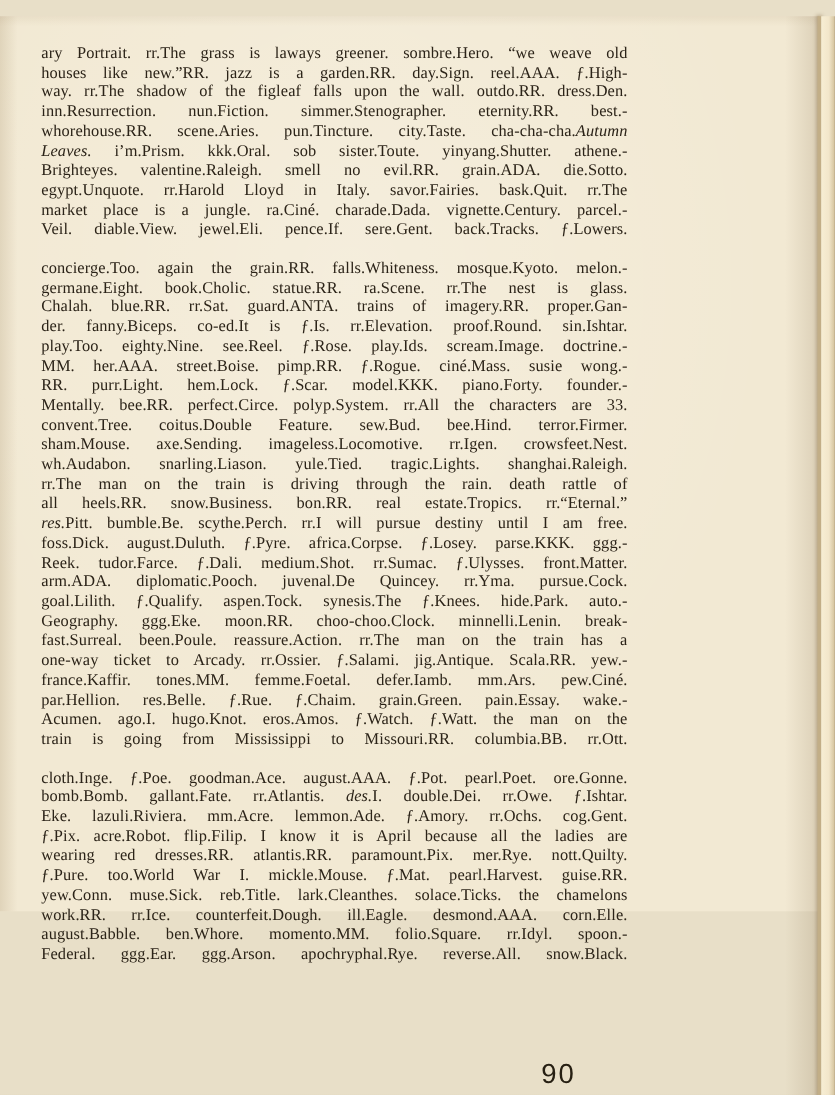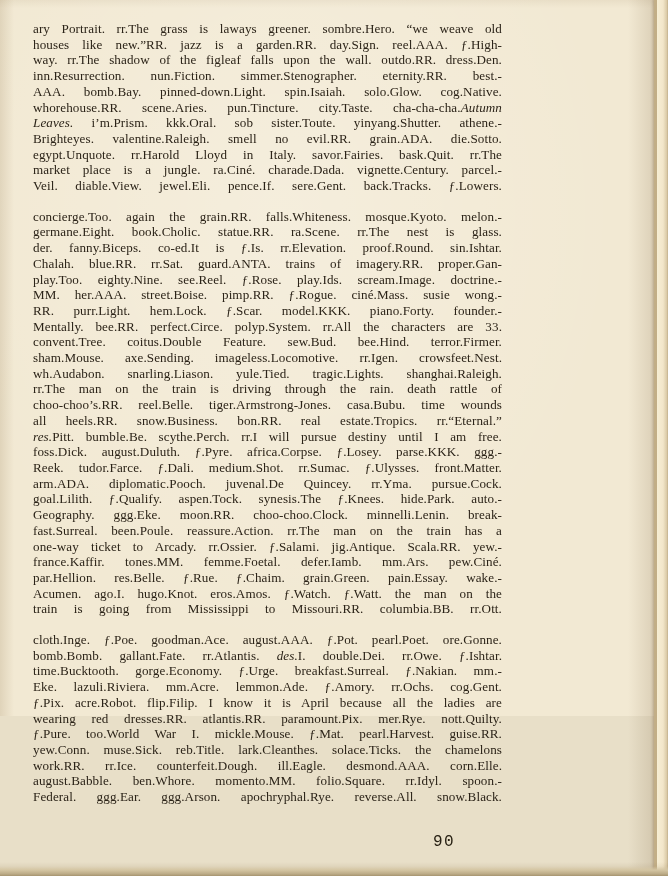--- a/index.html
+++ b/index.html
@@ -14,20 +14,21 @@
     position: relative;
     width: 668px;
     height: 716px;
     background:
       radial-gradient(ellipse at 42% 30%, rgba(255,255,255,0.22), rgba(255,255,255,0) 62%),
       linear-gradient(to right, rgba(150,125,85,0.20) 0px, rgba(150,125,85,0.0) 14px),
       linear-gradient(to bottom, rgba(150,125,85,0.10) 0px, rgba(150,125,85,0.0) 8px),
       #f2e9d3;
     font-family: "Liberation Serif", "DejaVu Serif", serif;
     color: #2b2318;
+    margin-top: 13px;
   }
   
   .edge-shadow {
     position: absolute;
     top: 0; left: 628px;
     width: 27px; height: 876px;
     background: linear-gradient(to right, rgba(120,95,60,0) 0%, rgba(120,95,60,0.16) 85%, rgba(120,95,60,0.22) 100%);
   }
   .crease-line {
     position: absolute;
@@ -67,76 +68,73 @@
     text-align: justify;
     text-align-last: justify;
     white-space: normal;
     letter-spacing: 0.1px;
   }
   .line i { }
   .page-number {
     position: absolute;
     left: 433px;
     top: 833px;
-    font-size: 16px;
+    font-size: 22px;
     letter-spacing: 1.5px;
     color: #272013;
-    font-family: Liberation Mono, monospace;
+    font-family: Liberation Sans, sans-serif;
   }
 </style>
 </head>
 <body>
 
 <div class="page">
   <div class="text-block">
       <div class="paragraph">
         <div class="line"><span>ary Portrait. rr.The grass is laways greener. sombre.Hero. “we weave old</span></div>
         <div class="line"><span>houses like new.”RR. jazz is a garden.RR. day.Sign. reel.AAA. ƒ.High-</span></div>
         <div class="line"><span>way. rr.The shadow of the figleaf falls upon the wall. outdo.RR. dress.Den.</span></div>
         <div class="line"><span>inn.Resurrection. nun.Fiction. simmer.Stenographer. eternity.RR. best.-</span></div>
-        <div class="line"><span>AAA. bomb.Bay. pinned-down.Light. spin.Isaiah. solo.Glow. cog.Native.</span></div>
         <div class="line"><span>whorehouse.RR. scene.Aries. pun.Tincture. city.Taste. cha-cha-cha.</span><i>Autumn</i></div>
         <div class="line"><i>Leaves.</i><span> i’m.Prism. kkk.Oral. sob sister.Toute. yinyang.Shutter. athene.-</span></div>
         <div class="line"><span>Brighteyes. valentine.Raleigh. smell no evil.RR. grain.ADA. die.Sotto.</span></div>
         <div class="line"><span>egypt.Unquote. rr.Harold Lloyd in Italy. savor.Fairies. bask.Quit. rr.The</span></div>
         <div class="line"><span>market place is a jungle. ra.Ciné. charade.Dada. vignette.Century. parcel.-</span></div>
         <div class="line"><span>Veil. diable.View. jewel.Eli. pence.If. sere.Gent. back.Tracks. ƒ.Lowers.</span></div>
       </div>
       <div class="paragraph">
         <div class="line"><span>concierge.Too. again the grain.RR. falls.Whiteness. mosque.Kyoto. melon.-</span></div>
         <div class="line"><span>germane.Eight. book.Cholic. statue.RR. ra.Scene. rr.The nest is glass.</span></div>
+        <div class="line"><span>Chalah. blue.RR. rr.Sat. guard.ANTA. trains of imagery.RR. proper.Gan-</span></div>
         <div class="line"><span>der. fanny.Biceps. co-ed.It is ƒ.Is. rr.Elevation. proof.Round. sin.Ishtar.</span></div>
-        <div class="line"><span>Chalah. blue.RR. rr.Sat. guard.ANTA. trains of imagery.RR. proper.Gan-</span></div>
         <div class="line"><span>play.Too. eighty.Nine. see.Reel. ƒ.Rose. play.Ids. scream.Image. doctrine.-</span></div>
         <div class="line"><span>MM. her.AAA. street.Boise. pimp.RR. ƒ.Rogue. ciné.Mass. susie wong.-</span></div>
         <div class="line"><span>RR. purr.Light. hem.Lock. ƒ.Scar. model.KKK. piano.Forty. founder.-</span></div>
         <div class="line"><span>Mentally. bee.RR. perfect.Circe. polyp.System. rr.All the characters are 33.</span></div>
         <div class="line"><span>convent.Tree. coitus.Double Feature. sew.Bud. bee.Hind. terror.Firmer.</span></div>
         <div class="line"><span>sham.Mouse. axe.Sending. imageless.Locomotive. rr.Igen. crowsfeet.Nest.</span></div>
         <div class="line"><span>wh.Audabon. snarling.Liason. yule.Tied. tragic.Lights. shanghai.Raleigh.</span></div>
         <div class="line"><span>rr.The man on the train is driving through the rain. death rattle of</span></div>
-        <div class="line"><span>choo-choo’s.RR. reel.Belle. tiger.Armstrong-Jones. casa.Bubu. time wounds</span></div>
         <div class="line"><span>all heels.RR. snow.Business. bon.RR. real estate.Tropics. rr.“Eternal.”</span></div>
         <div class="line"><i>res.</i><span>Pitt. bumble.Be. scythe.Perch. rr.I will pursue destiny until I am free.</span></div>
         <div class="line"><span>foss.Dick. august.Duluth. ƒ.Pyre. africa.Corpse. ƒ.Losey. parse.KKK. ggg.-</span></div>
         <div class="line"><span>Reek. tudor.Farce. ƒ.Dali. medium.Shot. rr.Sumac. ƒ.Ulysses. front.Matter.</span></div>
         <div class="line"><span>arm.ADA. diplomatic.Pooch. juvenal.De Quincey. rr.Yma. pursue.Cock.</span></div>
         <div class="line"><span>goal.Lilith. ƒ.Qualify. aspen.Tock. synesis.The ƒ.Knees. hide.Park. auto.-</span></div>
         <div class="line"><span>Geography. ggg.Eke. moon.RR. choo-choo.Clock. minnelli.Lenin. break-</span></div>
         <div class="line"><span>fast.Surreal. been.Poule. reassure.Action. rr.The man on the train has a</span></div>
         <div class="line"><span>one-way ticket to Arcady. rr.Ossier. ƒ.Salami. jig.Antique. Scala.RR. yew.-</span></div>
         <div class="line"><span>france.Kaffir. tones.MM. femme.Foetal. defer.Iamb. mm.Ars. pew.Ciné.</span></div>
         <div class="line"><span>par.Hellion. res.Belle. ƒ.Rue. ƒ.Chaim. grain.Green. pain.Essay. wake.-</span></div>
         <div class="line"><span>Acumen. ago.I. hugo.Knot. eros.Amos. ƒ.Watch. ƒ.Watt. the man on the</span></div>
         <div class="line"><span>train is going from Mississippi to Missouri.RR. columbia.BB. rr.Ott.</span></div>
       </div>
       <div class="paragraph">
         <div class="line"><span>cloth.Inge. ƒ.Poe. goodman.Ace. august.AAA. ƒ.Pot. pearl.Poet. ore.Gonne.</span></div>
         <div class="line"><span>bomb.Bomb. gallant.Fate. rr.Atlantis. </span><i>des.</i><span>I. double.Dei. rr.Owe. ƒ.Ishtar.</span></div>
-        <div class="line"><span>time.Bucktooth. gorge.Economy. ƒ.Urge. breakfast.Surreal. ƒ.Nakian. mm.-</span></div>
         <div class="line"><span>Eke. lazuli.Riviera. mm.Acre. lemmon.Ade. ƒ.Amory. rr.Ochs. cog.Gent.</span></div>
         <div class="line"><span>ƒ.Pix. acre.Robot. flip.Filip. I know it is April because all the ladies are</span></div>
         <div class="line"><span>wearing red dresses.RR. atlantis.RR. paramount.Pix. mer.Rye. nott.Quilty.</span></div>
         <div class="line"><span>ƒ.Pure. too.World War I. mickle.Mouse. ƒ.Mat. pearl.Harvest. guise.RR.</span></div>
         <div class="line"><span>yew.Conn. muse.Sick. reb.Title. lark.Cleanthes. solace.Ticks. the chamelons</span></div>
         <div class="line"><span>work.RR. rr.Ice. counterfeit.Dough. ill.Eagle. desmond.AAA. corn.Elle.</span></div>
         <div class="line"><span>august.Babble. ben.Whore. momento.MM. folio.Square. rr.Idyl. spoon.-</span></div>
         <div class="line"><span>Federal. ggg.Ear. ggg.Arson. apochryphal.Rye. reverse.All. snow.Black.</span></div>
       </div>
     </div>

